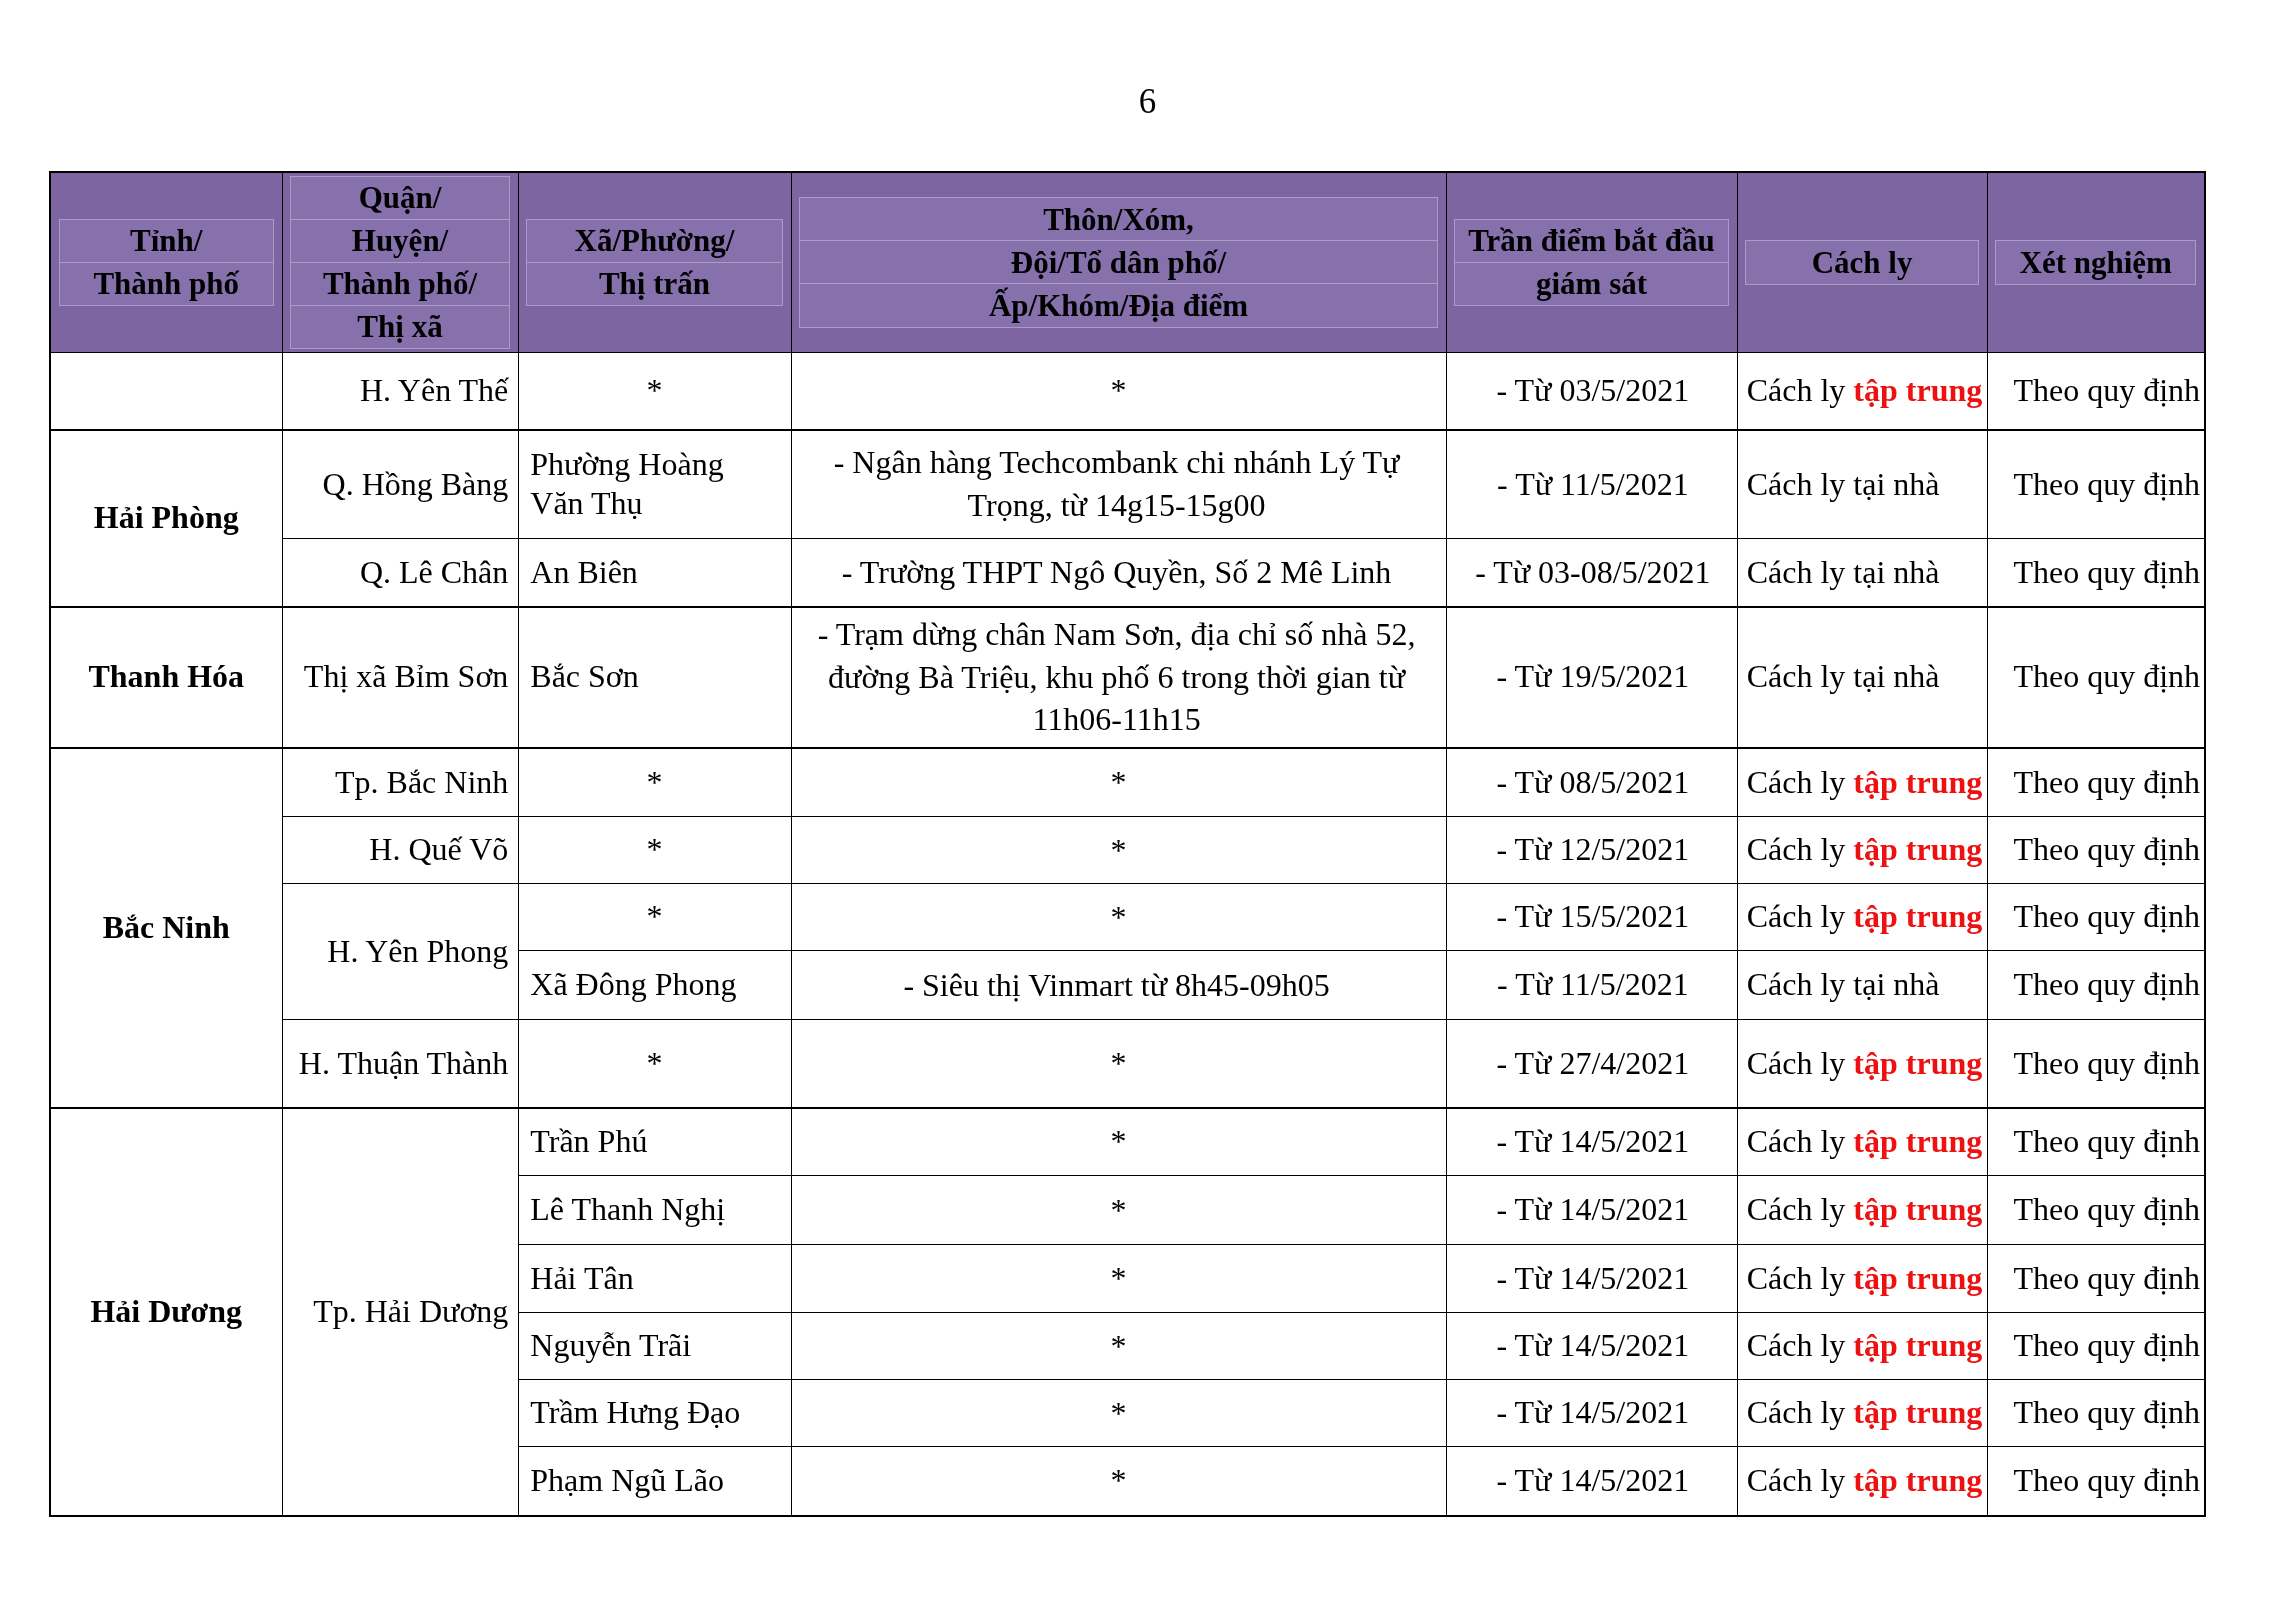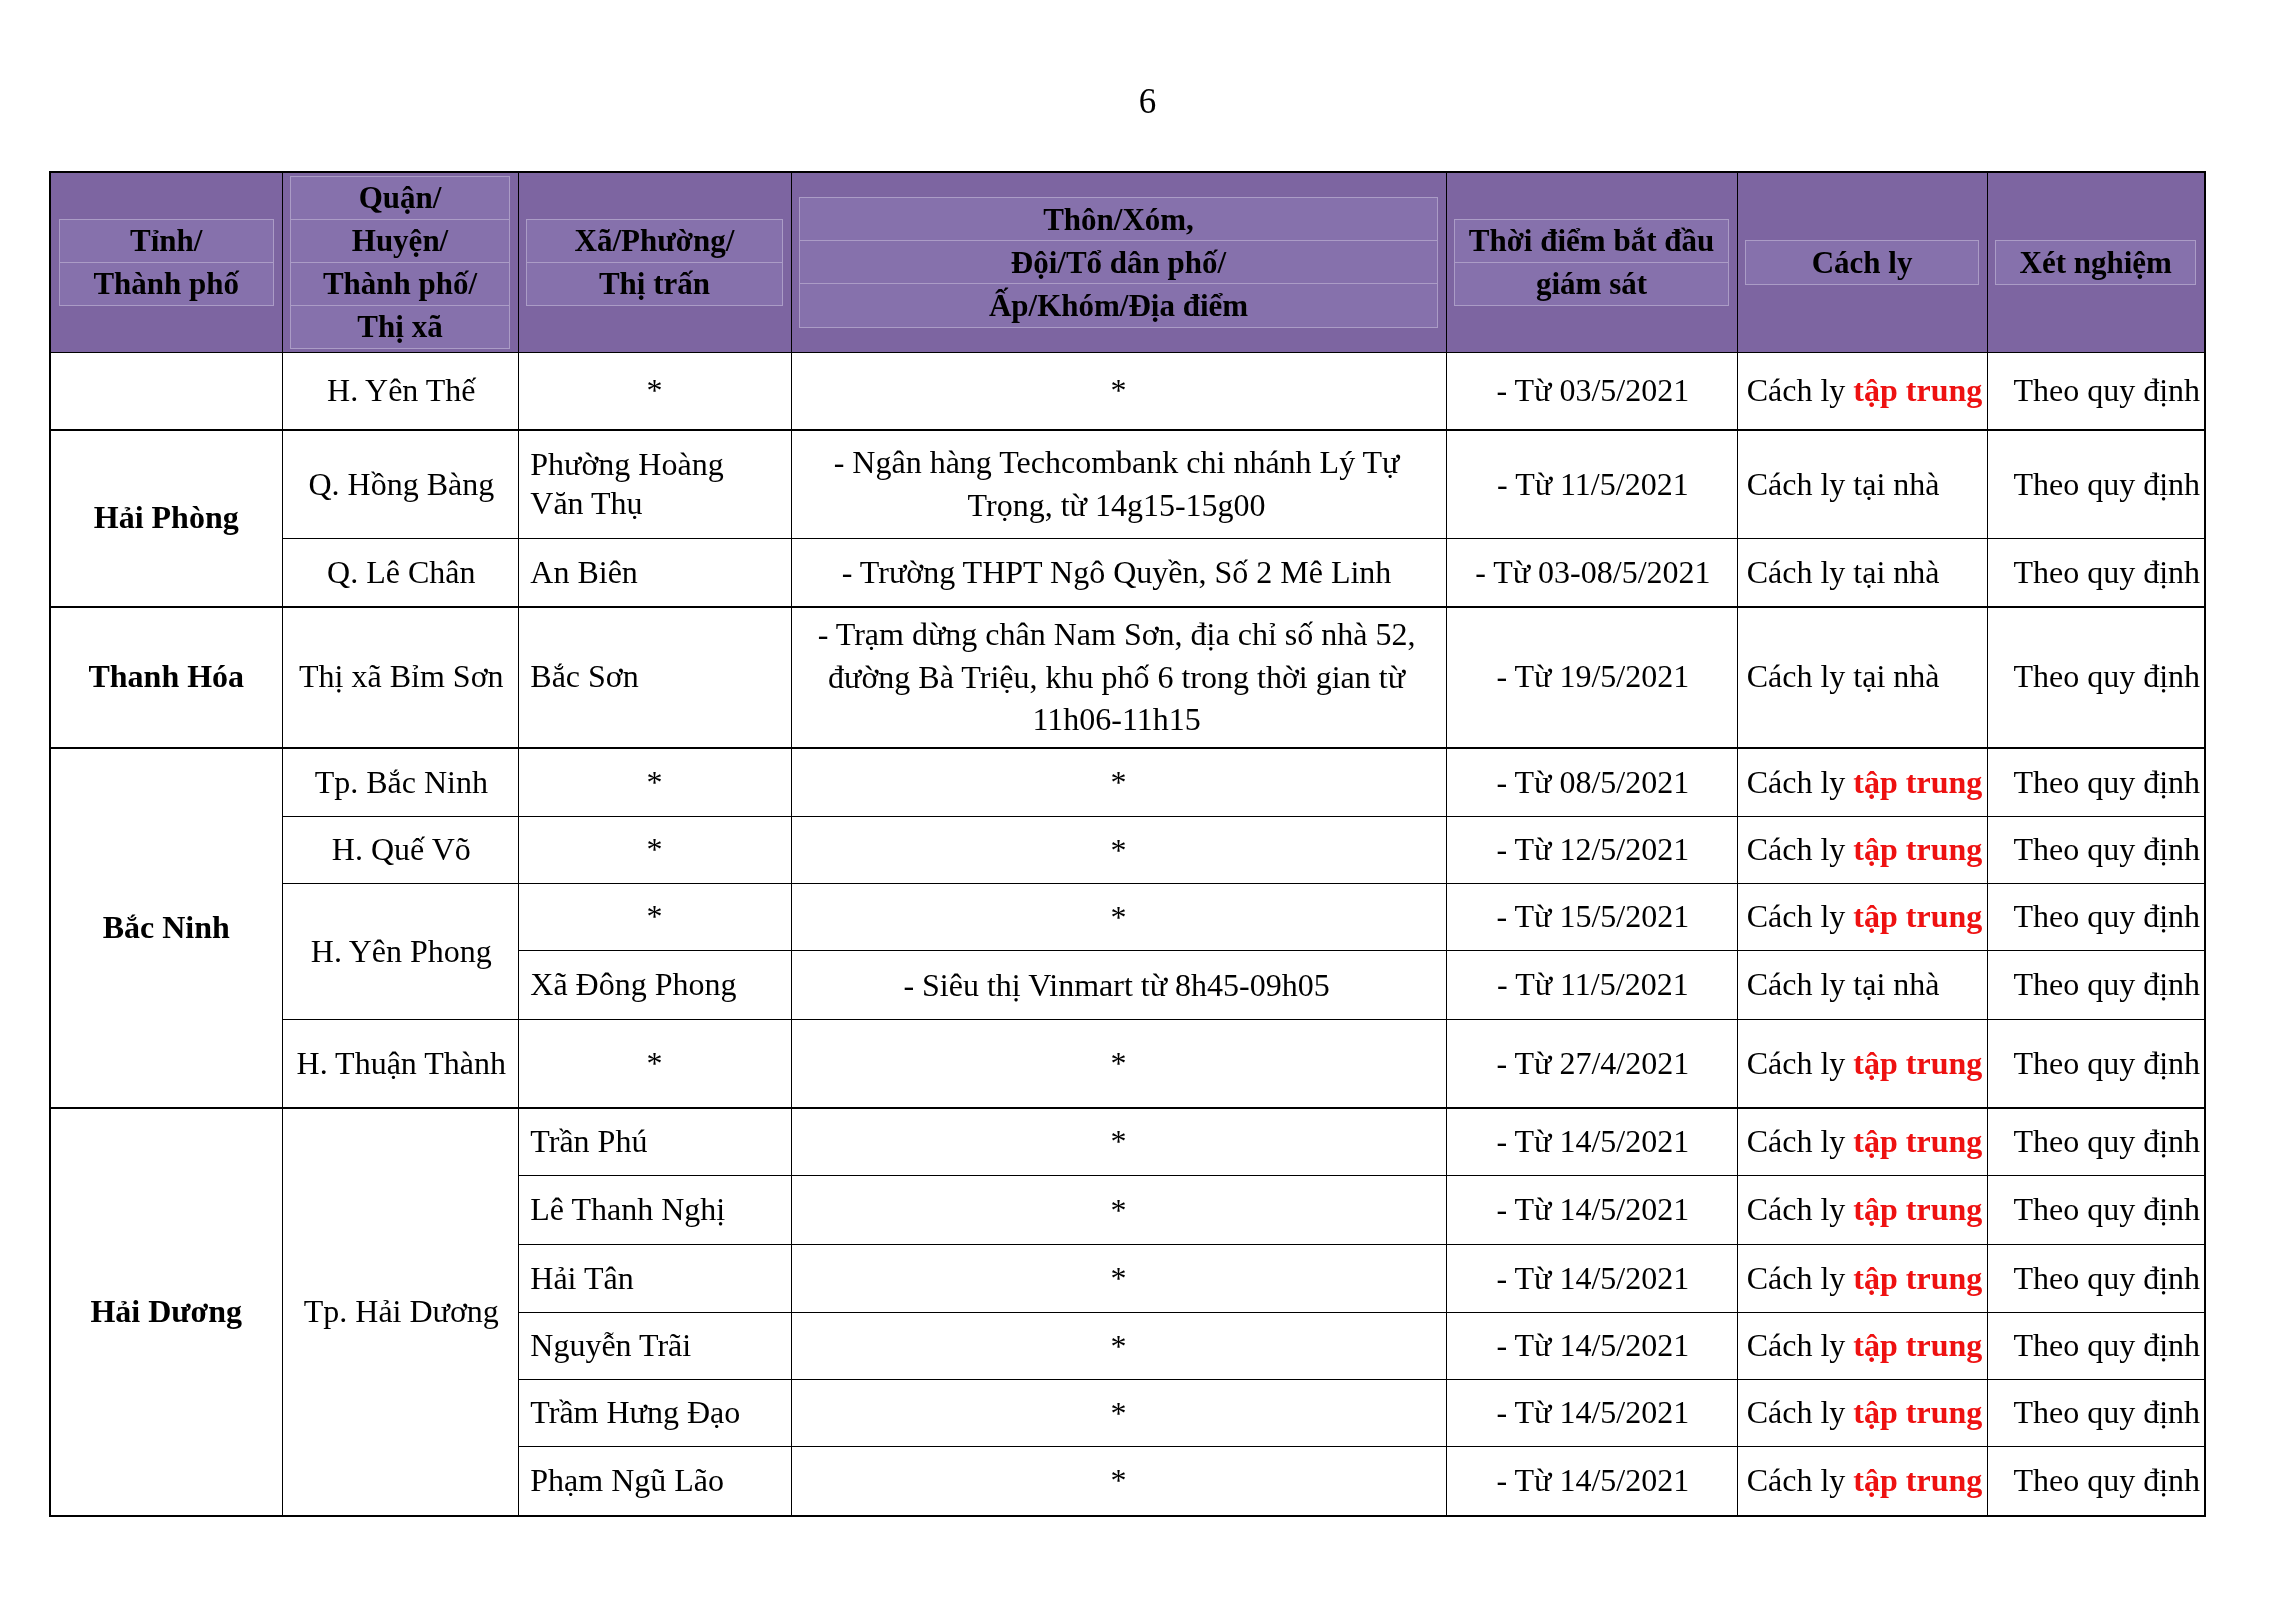--- a/index.html
+++ b/index.html
@@ -45,21 +45,21 @@
     margin-top:-1.3px;
     padding:3.3px 2.6px;
     text-align:center;
     font-size:31px;
     line-height:1.15;
     font-weight:bold;
   }
   .hline:first-child{margin-top:0;}
   tr.group-start td{border-top-width:2.6px;}
   td.c-province{text-align:center;font-weight:bold;padding:0 15px;}
-  td.c-district{text-align:center;padding:3.9px 9.2px 3.9px 11.8px;}
+  td.c-district{text-align:right;padding:3.9px 9.2px 3.9px 11.8px;}
   td.c-ward{text-align:left;padding:3.9px 9.2px 3.9px 11.8px;}
   td.c-location{text-align:center;padding:5.2px 14.4px 5.2px 10.5px;line-height:1.34;}
   td.c-start{text-align:center;padding:0 6.5px 0 9.2px;white-space:nowrap;}
   td.c-quarantine{text-align:left;padding:0 5.2px 0 9.2px;white-space:nowrap;}
   td.c-test{text-align:right;padding:0 3.9px;white-space:nowrap;}
   td.star{text-align:center;padding:3.9px 0;}
   .red{color:var(--accent_red,#ee1111);font-weight:bold;}
 </style>
 </head>
 <body>
@@ -101,21 +101,21 @@
           </th>
         <th>
             <div class="hwrap">
           <div class="hline">Thôn/Xóm,</div>
           <div class="hline">Đội/Tổ dân phố/</div>
           <div class="hline">Ấp/Khóm/Địa điểm</div>
         </div>
           </th>
         <th>
             <div class="hwrap">
-          <div class="hline">Thời điểm bắt đầu</div>
+          <div class="hline">Trần điểm bắt đầu</div>
           <div class="hline">giám sát</div>
         </div>
           </th>
         <th>
             <div class="hwrap">
           <div class="hline">Cách ly</div>
         </div>
           </th>
         <th>
             <div class="hwrap">

